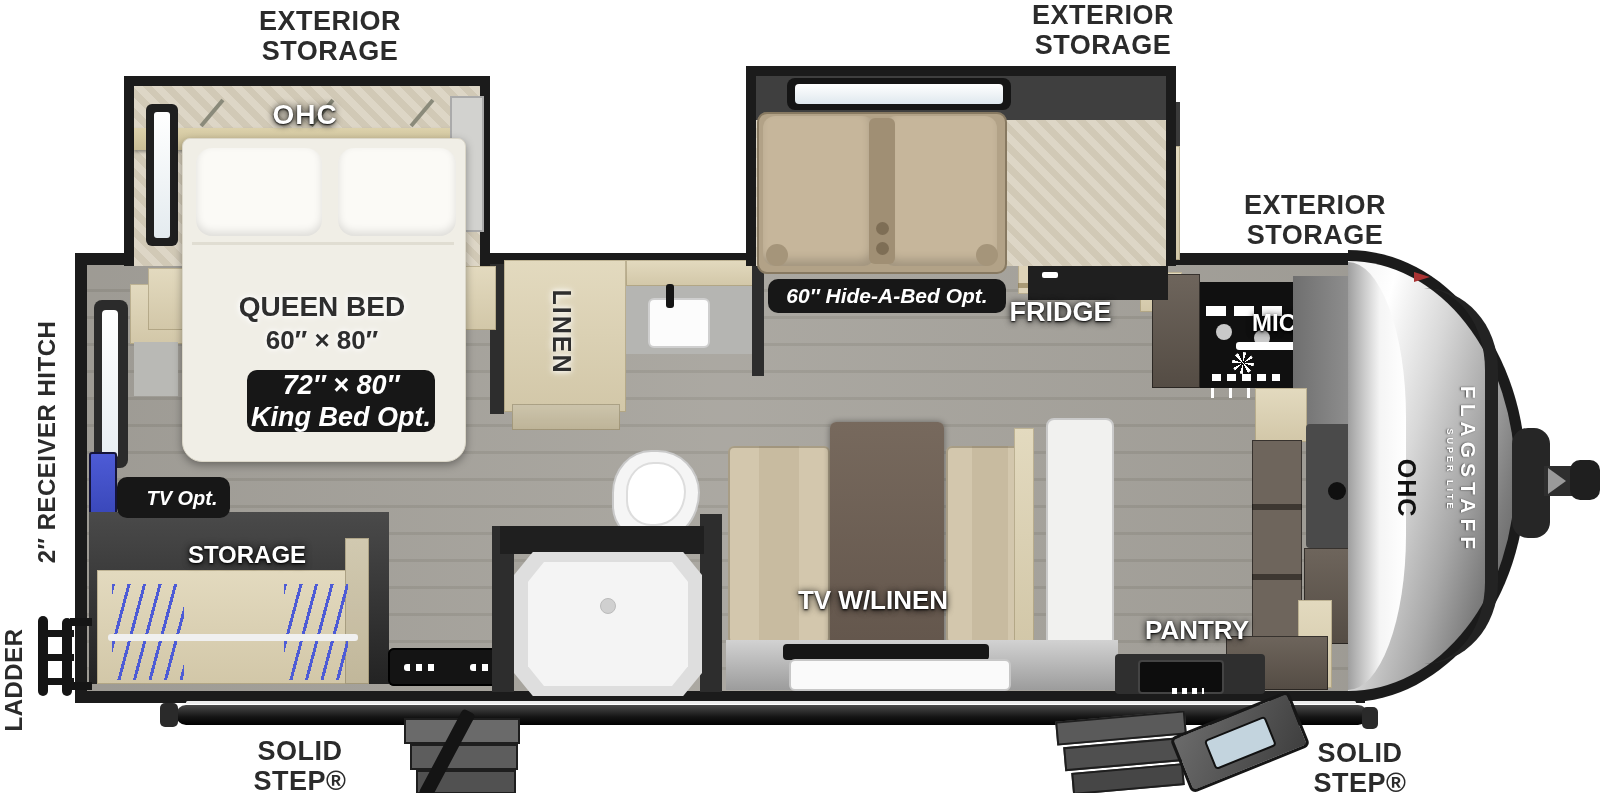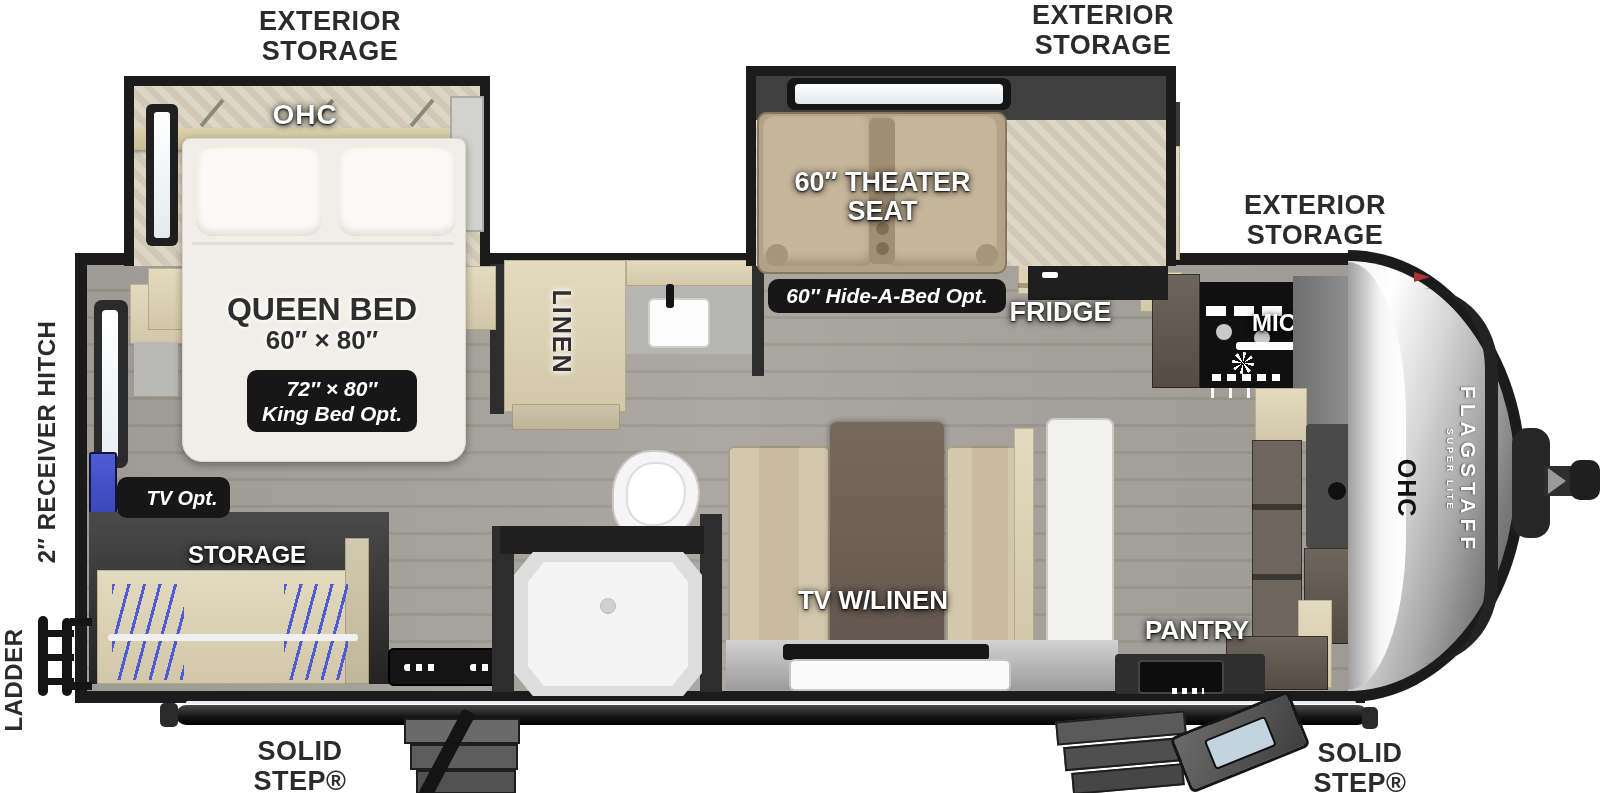--- a/index.html
+++ b/index.html
@@ -130,40 +130,39 @@
   <div class="abs" style="left:154px;top:112px;width:16px;height:126px;background:linear-gradient(180deg,#fff,#e4ebef);border-radius:3px;"></div>
   <div class="abs" style="left:450px;top:96px;width:34px;height:136px;background:#d2d2cf;box-shadow:inset 0 0 0 2px #aaa;"></div>
   <div class="wlab" style="left:260px;top:100px;width:90px;font-size:28px;letter-spacing:1px;">OHC</div>
 
   <div class="abs wood" style="left:148px;top:268px;width:36px;height:62px;"></div>
   <div class="abs wood" style="left:462px;top:266px;width:34px;height:64px;"></div>
   <div class="abs" style="left:182px;top:138px;width:282px;height:322px;background:#f0eee6;border:1px solid #dbd7c9;border-radius:8px 8px 20px 20px;box-shadow:0 3px 8px rgba(0,0,0,.35);"></div>
   <div class="abs" style="left:196px;top:148px;width:126px;height:88px;background:#fbfaf6;border-radius:16px;box-shadow:inset 0 -4px 8px rgba(0,0,0,.12);"></div>
   <div class="abs" style="left:338px;top:148px;width:118px;height:88px;background:#fbfaf6;border-radius:16px;box-shadow:inset 0 -4px 8px rgba(0,0,0,.12);"></div>
   <div class="abs" style="left:192px;top:242px;width:262px;height:3px;background:#e0ddd2;"></div>
-  <div class="dlab" style="left:222px;top:292px;width:200px;font-size:32px;">QUEEN BED</div>
+  <div class="dlab" style="left:222px;top:292px;width:200px;font-size:28px;">QUEEN BED</div>
   <div class="dlab" style="left:222px;top:326px;width:200px;font-size:26px;">60″ × 80″</div>
-  <div class="badge" style="left:247px;top:370px;width:170px;height:62px;font-size:21px;">
+  <div class="badge" style="left:247px;top:370px;width:188px;height:62px;font-size:27px;">
     <span>72″ × 80″</span>
     <span>King Bed Opt.</span>
   </div>
 
   <div class="abs hatch" style="left:746px;top:66px;width:430px;height:200px;border:10px solid var(--wall,#1b1b1b);border-bottom:none;box-sizing:border-box;"></div>
   <div class="abs" style="left:756px;top:76px;width:410px;height:44px;background:#3f3f3f;"></div>
   <div class="abs" style="left:787px;top:78px;width:224px;height:32px;background:#151515;border-radius:8px;"></div>
   <div class="abs" style="left:795px;top:84px;width:208px;height:20px;background:linear-gradient(180deg,#fff,#dfe8ee);border-radius:4px;"></div>
   <div class="abs" style="left:757px;top:112px;width:250px;height:162px;background:#b2a287;border-radius:10px;box-shadow:inset 0 0 0 2px rgba(70,60,40,.4);"></div>
   <div class="abs" style="left:763px;top:116px;width:112px;height:150px;background:var(--seat_tan,#c6b69b);border-radius:12px;box-shadow:inset -4px -6px 10px rgba(0,0,0,.18);"></div>
   <div class="abs" style="left:883px;top:116px;width:114px;height:150px;background:var(--seat_tan,#c6b69b);border-radius:12px;box-shadow:inset 4px -6px 10px rgba(0,0,0,.18);"></div>
   <div class="abs" style="left:869px;top:118px;width:26px;height:146px;background:#a08f74;border-radius:6px;"></div>
   <div class="abs" style="left:876px;top:222px;width:13px;height:13px;background:#7e6e55;border-radius:50%;"></div>
   <div class="abs" style="left:876px;top:242px;width:13px;height:13px;background:#7e6e55;border-radius:50%;"></div>
   <div class="abs" style="left:766px;top:244px;width:22px;height:22px;background:#a5957a;border-radius:50%;"></div>
   <div class="abs" style="left:976px;top:244px;width:22px;height:22px;background:#a5957a;border-radius:50%;"></div>
-  <div class="wlab" style="left:775px;top:168px;width:215px;font-size:27px;">60″ THEATER SEAT</div>
   <div class="badge" style="left:768px;top:279px;width:238px;height:34px;font-size:21px;">
     <span>60″ Hide-A-Bed Opt.</span>
   </div>
 
   <div class="abs" style="left:1348px;top:250px;width:178px;height:452px;border:11px solid var(--wall,#1b1b1b);border-left:none;box-sizing:border-box;border-radius:0 190px 190px 0 / 0 240px 240px 0;background:linear-gradient(105deg,#f2f2f2 0%,#ffffff 18%,#d8d8d8 40%,#a8a8a8 62%,#7d7d7d 78%,#606060 92%);"></div>
   <div class="abs" style="left:1348px;top:262px;width:58px;height:428px;background:linear-gradient(90deg,#9f9f9f,#f5f5f5 55%,#ffffff);border-radius:0 80px 80px 0 / 0 214px 214px 0;"></div>
   <div class="abs" style="left:1424px;top:288px;width:74px;height:376px;border-right:13px solid #232323;box-sizing:border-box;border-radius:0 170px 170px 0 / 0 188px 188px 0;"></div>
   <div class="abs" style="left:1414px;top:272px;width:0;height:0;border-left:16px solid #a33;border-top:5px solid transparent;border-bottom:5px solid transparent;"></div>
   <div class="dlab vrot" style="left:1406px;top:488px;font-size:25px;letter-spacing:1px;color:#111;text-shadow:none;">OHC</div>
   <div class="abs vrot" style="left:1462px;top:470px;text-align:center;color:#fff;">

